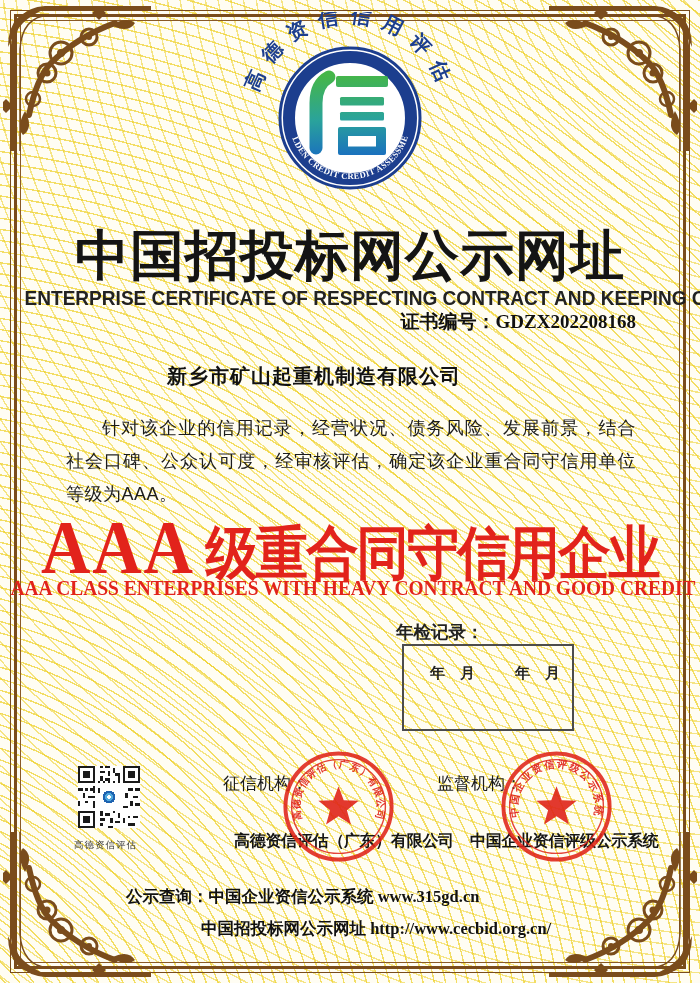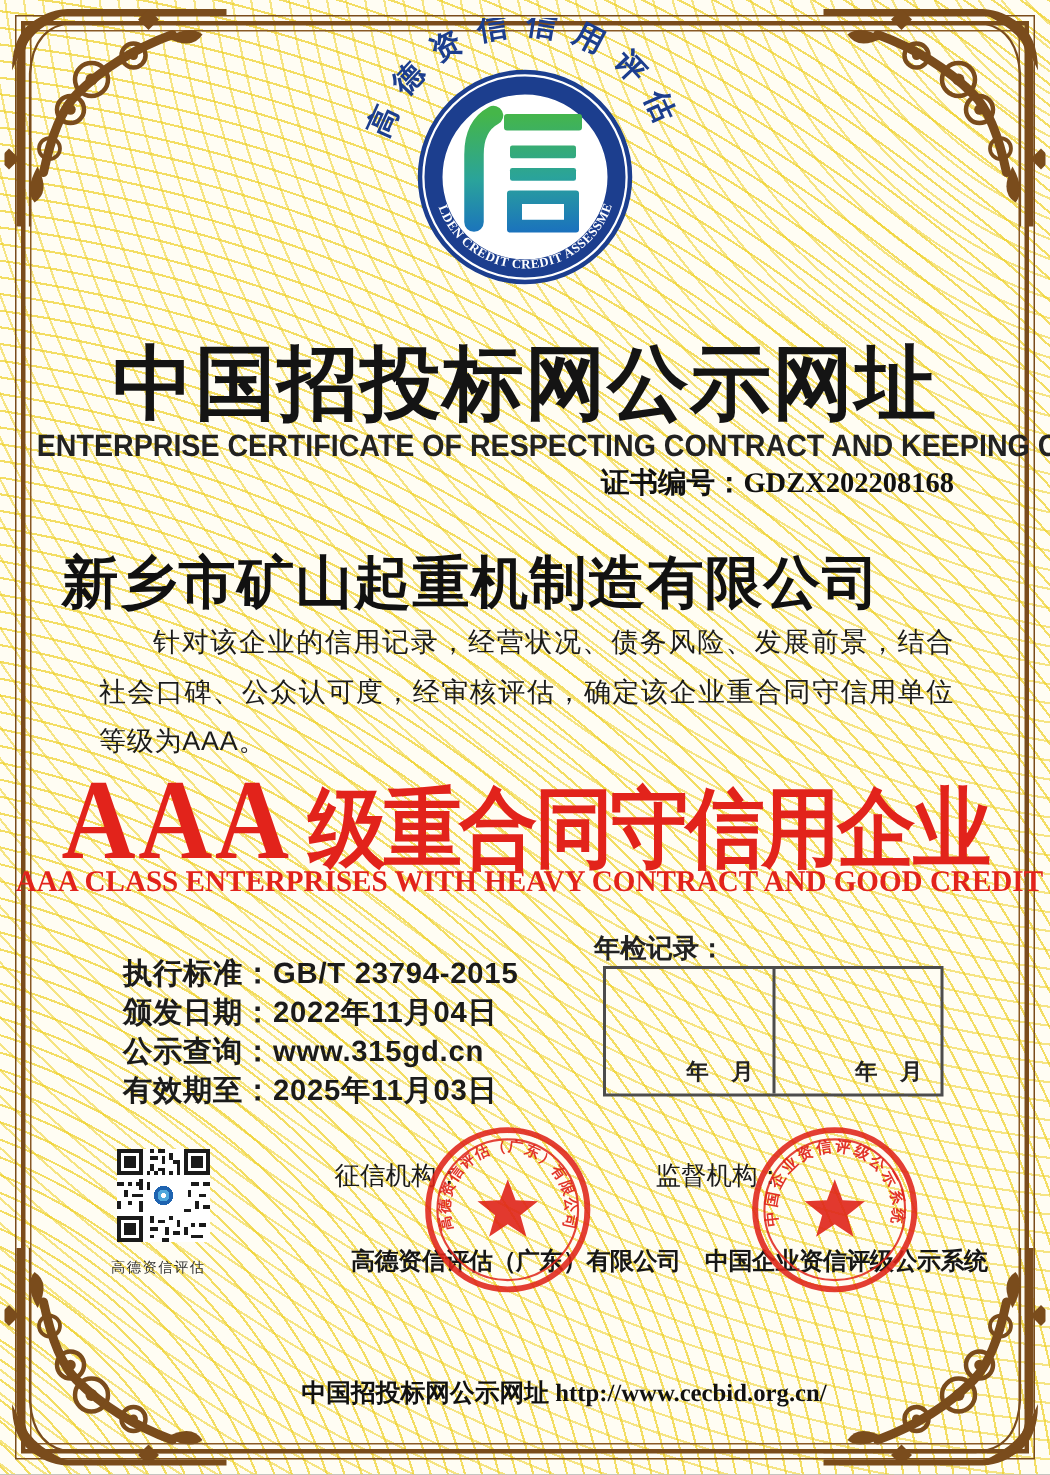--- a/index.html
+++ b/index.html
@@ -25,38 +25,38 @@
 
   .logo-wrap{position:absolute;top:12px;left:50%;transform:translateX(-50%);width:230px;height:188px;}
 
   .title{position:absolute;top:220px;left:0;width:700px;margin:0;text-align:center;
     font-size:54px;font-weight:900;letter-spacing:1px;color:#141414;white-space:nowrap;}
   .subtitle{position:absolute;top:286px;left:0;width:700px;text-align:center;
     font-size:20.5px;font-weight:700;white-space:nowrap;transform:scaleX(.93);color:#222;}
   .certno{position:absolute;top:309px;right:64px;font-family:"Liberation Serif",serif;
     font-weight:900;font-size:19px;color:#111;}
   .company{position:absolute;top:363px;left:0;width:628px;text-align:center;
-    font-family:"Liberation Serif",serif;font-weight:900;font-size:38px;letter-spacing:1px;color:#111;}
+    font-family:"Liberation Serif",serif;font-weight:900;font-size:20px;letter-spacing:1px;color:#111;}
   .para{position:absolute;top:412px;left:66px;width:570px;margin:0;
     font-size:18px;line-height:33px;letter-spacing:.5px;text-align:justify;text-indent:2em;color:#1c1c1c;}
 
   .grade-line{position:absolute;top:504px;left:0;width:700px;display:flex;justify-content:center;
     align-items:baseline;gap:12px;white-space:nowrap;transform:scaleX(.9);transform-origin:50% 50%;}
   .grade-aaa{font-family:"Liberation Serif",serif;font-weight:900;font-size:76px;color:#e2231b;letter-spacing:2px;}
   .grade-cn{font-family:"Liberation Serif",serif;font-weight:900;font-size:58px;color:#e2231b;letter-spacing:-2px;}
   .grade-en{position:absolute;top:577px;left:0;width:700px;text-align:center;white-space:nowrap;
     font-family:"Liberation Serif",serif;font-weight:900;font-size:20px;color:#e2231b;transform:scaleX(.97);}
 
   .details{position:absolute;top:636px;left:82px;font-size:19.5px;font-weight:700;line-height:26px;color:#1b1b1b;}
   .details .row span{letter-spacing:.5px;}
 
   .annual-label{position:absolute;top:620px;left:396px;font-family:"Liberation Serif",serif;
     font-weight:900;font-size:17.5px;color:#222;}
-  .annual-box{position:absolute;top:644px;left:402px;width:227px;height:87px;display:flex;
-    border:2px solid #4c4c4c;box-sizing:border-box;}
+  .annual-box{position:absolute;top:644px;left:402px;width:172px;height:87px;display:flex;
+    border:2px solid #4c4c4c;box-sizing:border-box;align-items:center;}
   .annual-cell{position:relative;flex:1;}
   .annual-cell + .annual-cell{border-left:2px solid #4c4c4c;}
   .annual-cell span{position:absolute;right:12px;bottom:5px;font-family:"Liberation Serif",serif;
     font-weight:900;font-size:15px;color:#222;}
 
   .qr{position:absolute;top:766px;left:78px;width:62px;height:62px;}
   .qr-caption{position:absolute;top:839px;left:74px;width:70px;text-align:left;
     font-size:9.5px;letter-spacing:1px;color:#333;}
 
   .agency-label{position:absolute;top:772px;font-size:17px;font-weight:400;color:#1b1b1b;}
@@ -160,26 +160,20 @@
   <div class="company">新乡市矿山起重机制造有限公司</div>
 
   <p class="para">针对该企业的信用记录，经营状况、债务风险、发展前景，结合社会口碑、公众认可度，经审核评估，确定该企业重合同守信用单位等级为AAA。</p>
 
   <div class="grade-line">
     <span class="grade-aaa">AAA</span>
     <span class="grade-cn">级重合同守信用企业</span>
   </div>
   <div class="grade-en">AAA CLASS ENTERPRISES WITH HEAVY CONTRACT AND GOOD CREDIT</div>
 
-  <div class="details">
-    <div class="row"><span>执行标准：</span><span>GB/T 23794-2015</span></div>
-    <div class="row"><span>颁发日期：</span><span>2022年11月04日</span></div>
-    <div class="row"><span>公示查询：</span><span>www.315gd.cn</span></div>
-    <div class="row"><span>有效期至：</span><span>2025年11月03日</span></div>
-  </div>
 
   <div class="annual-label">年检记录：</div>
   <div class="annual-box">
     <div class="annual-cell">
         <span>年　月</span>
       </div>
     <div class="annual-cell">
         <span>年　月</span>
       </div>
   </div>
@@ -236,15 +230,16 @@
         <path id="sealArcR" d="M26.9,87 A44,44 0 1 1 103.1,87" fill="none"></path>
       </defs>
     <circle cx="65" cy="65" r="60" fill="none" stroke="rgba(223,35,24,.88)" stroke-width="4.5"></circle>
     <circle cx="65" cy="65" r="53" fill="none" stroke="rgba(223,35,24,.85)" stroke-width="1.6"></circle>
     <path d="M65,42 L70.9,57.9 L87.8,58.6 L74.5,69.1 L79.1,85.4 L65,76 L50.9,85.4 L55.5,69.1 L42.2,58.6 L59.1,57.9 Z" fill="rgba(223,35,24,.9)"></path>
     <text class="svg-sans" font-size="11.5" font-weight="bold" fill="rgba(223,35,24,.92)" letter-spacing="2">
       <textPath href="#sealArcR" startOffset="50%" text-anchor="middle">中国企业资信评级公示系统</textPath>
     </text>
   </svg>
 
+  <div class="footer-line one">公示查询：中国企业资信公示系统  www.315gd.cn</div>
   <div class="footer-line two">中国招投标网公示网址  http://www.cecbid.org.cn/</div>
 
 </div>
 
 </body></html>

